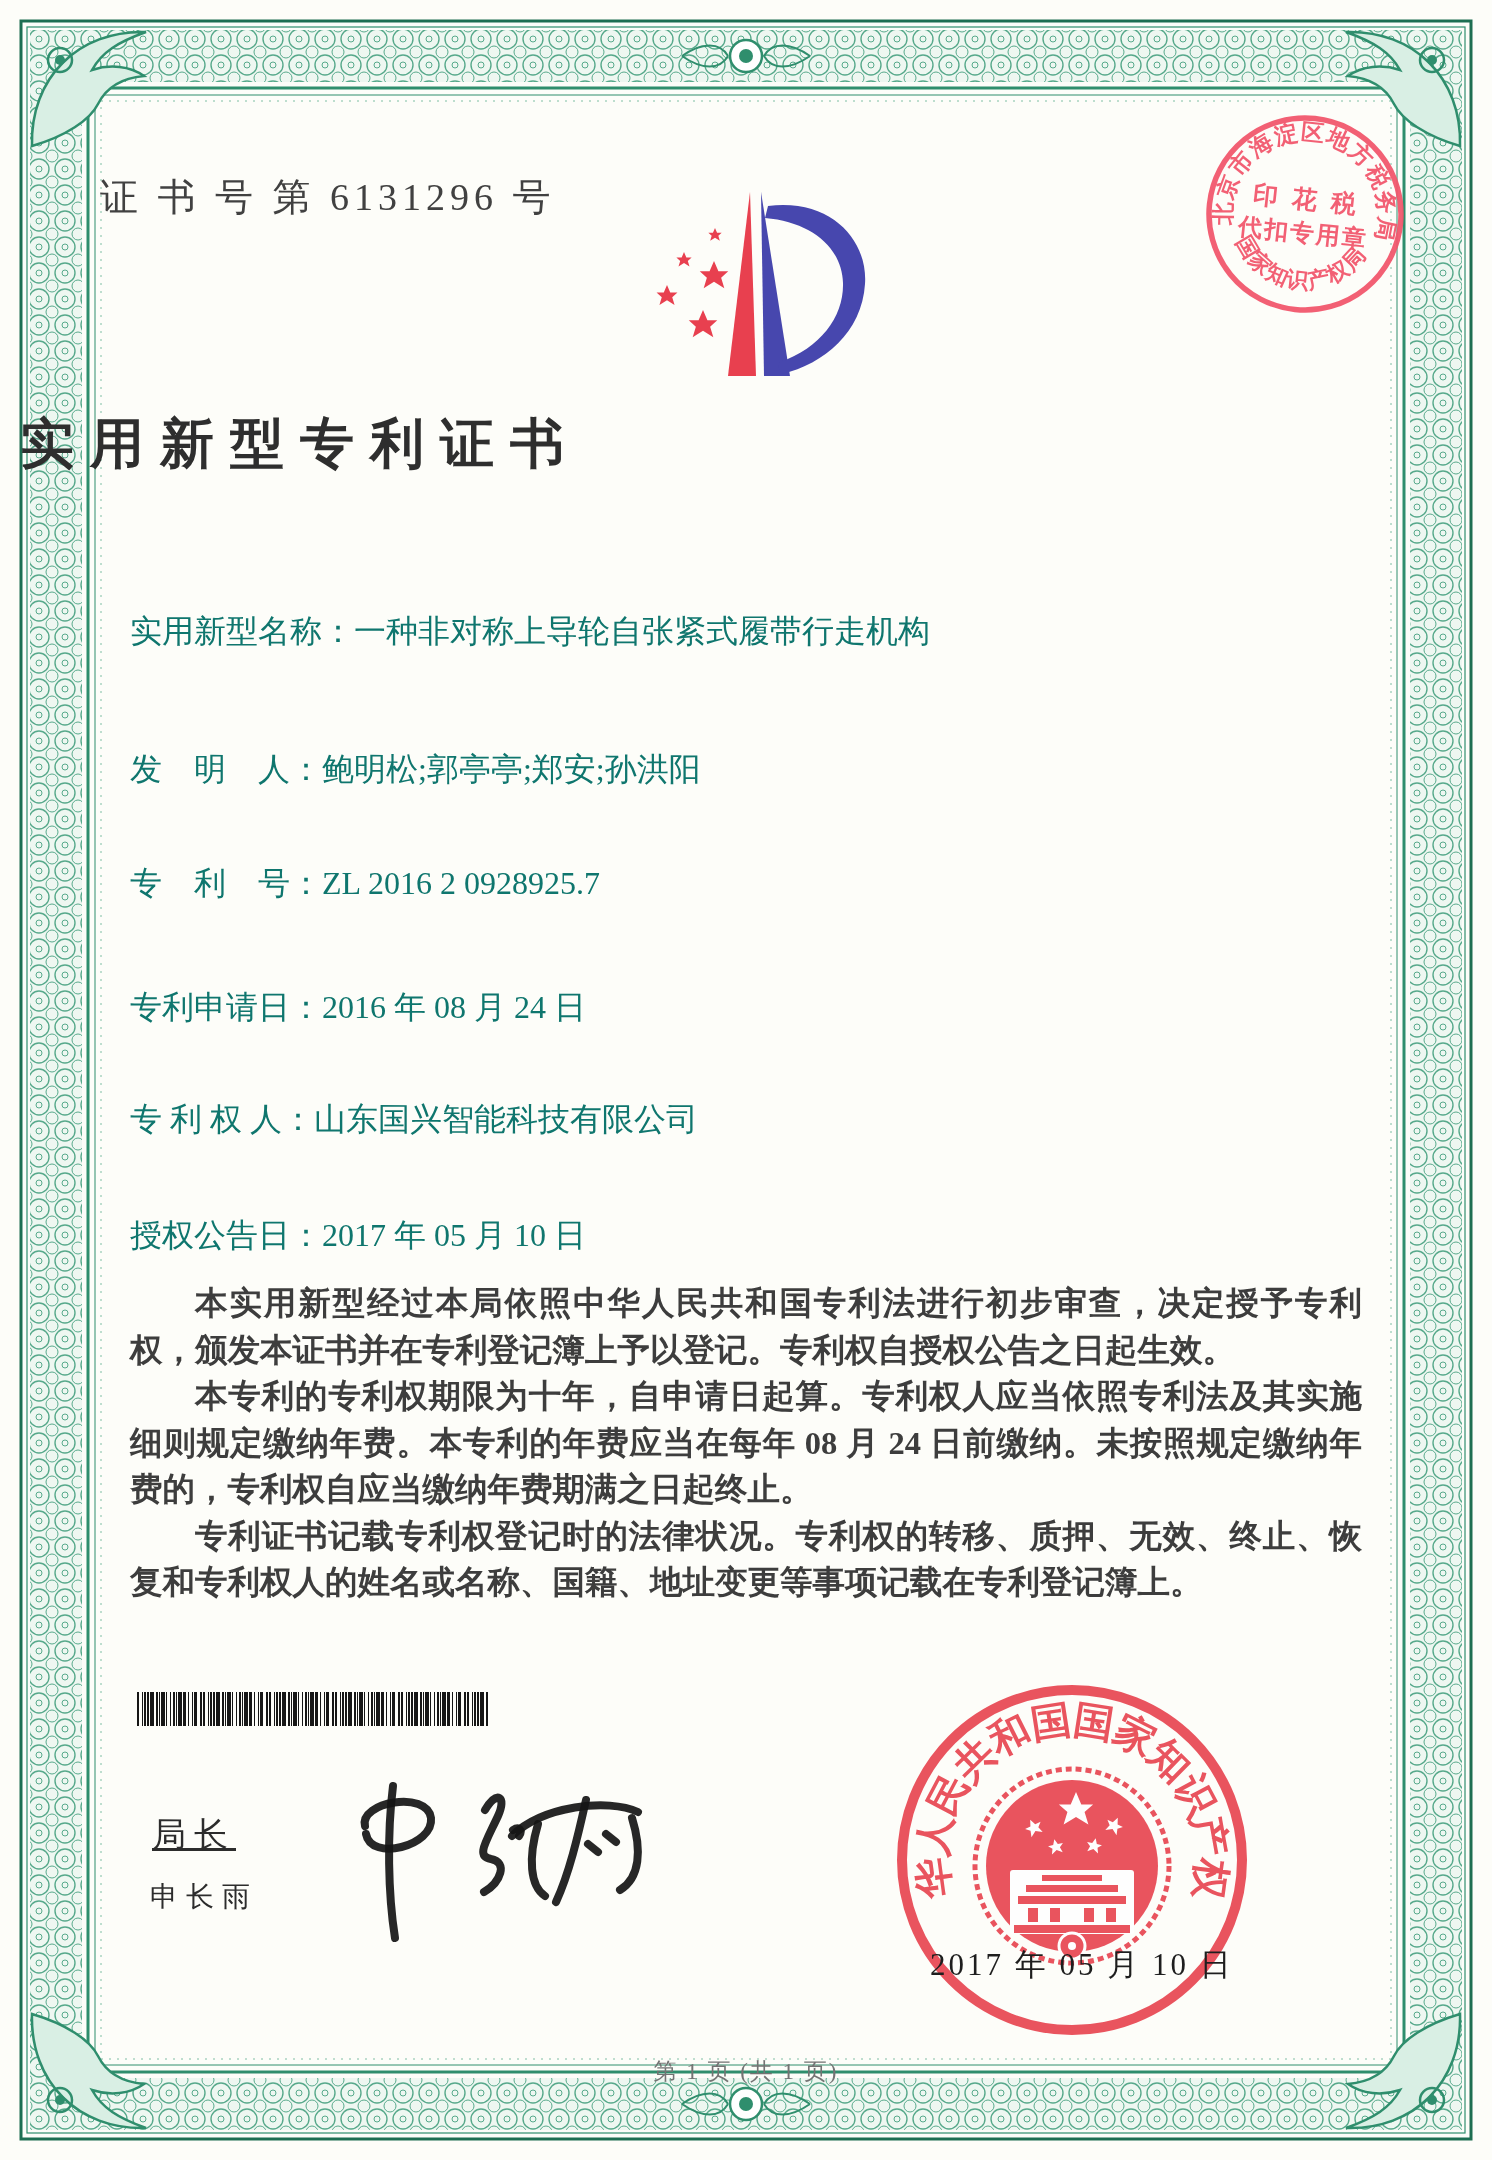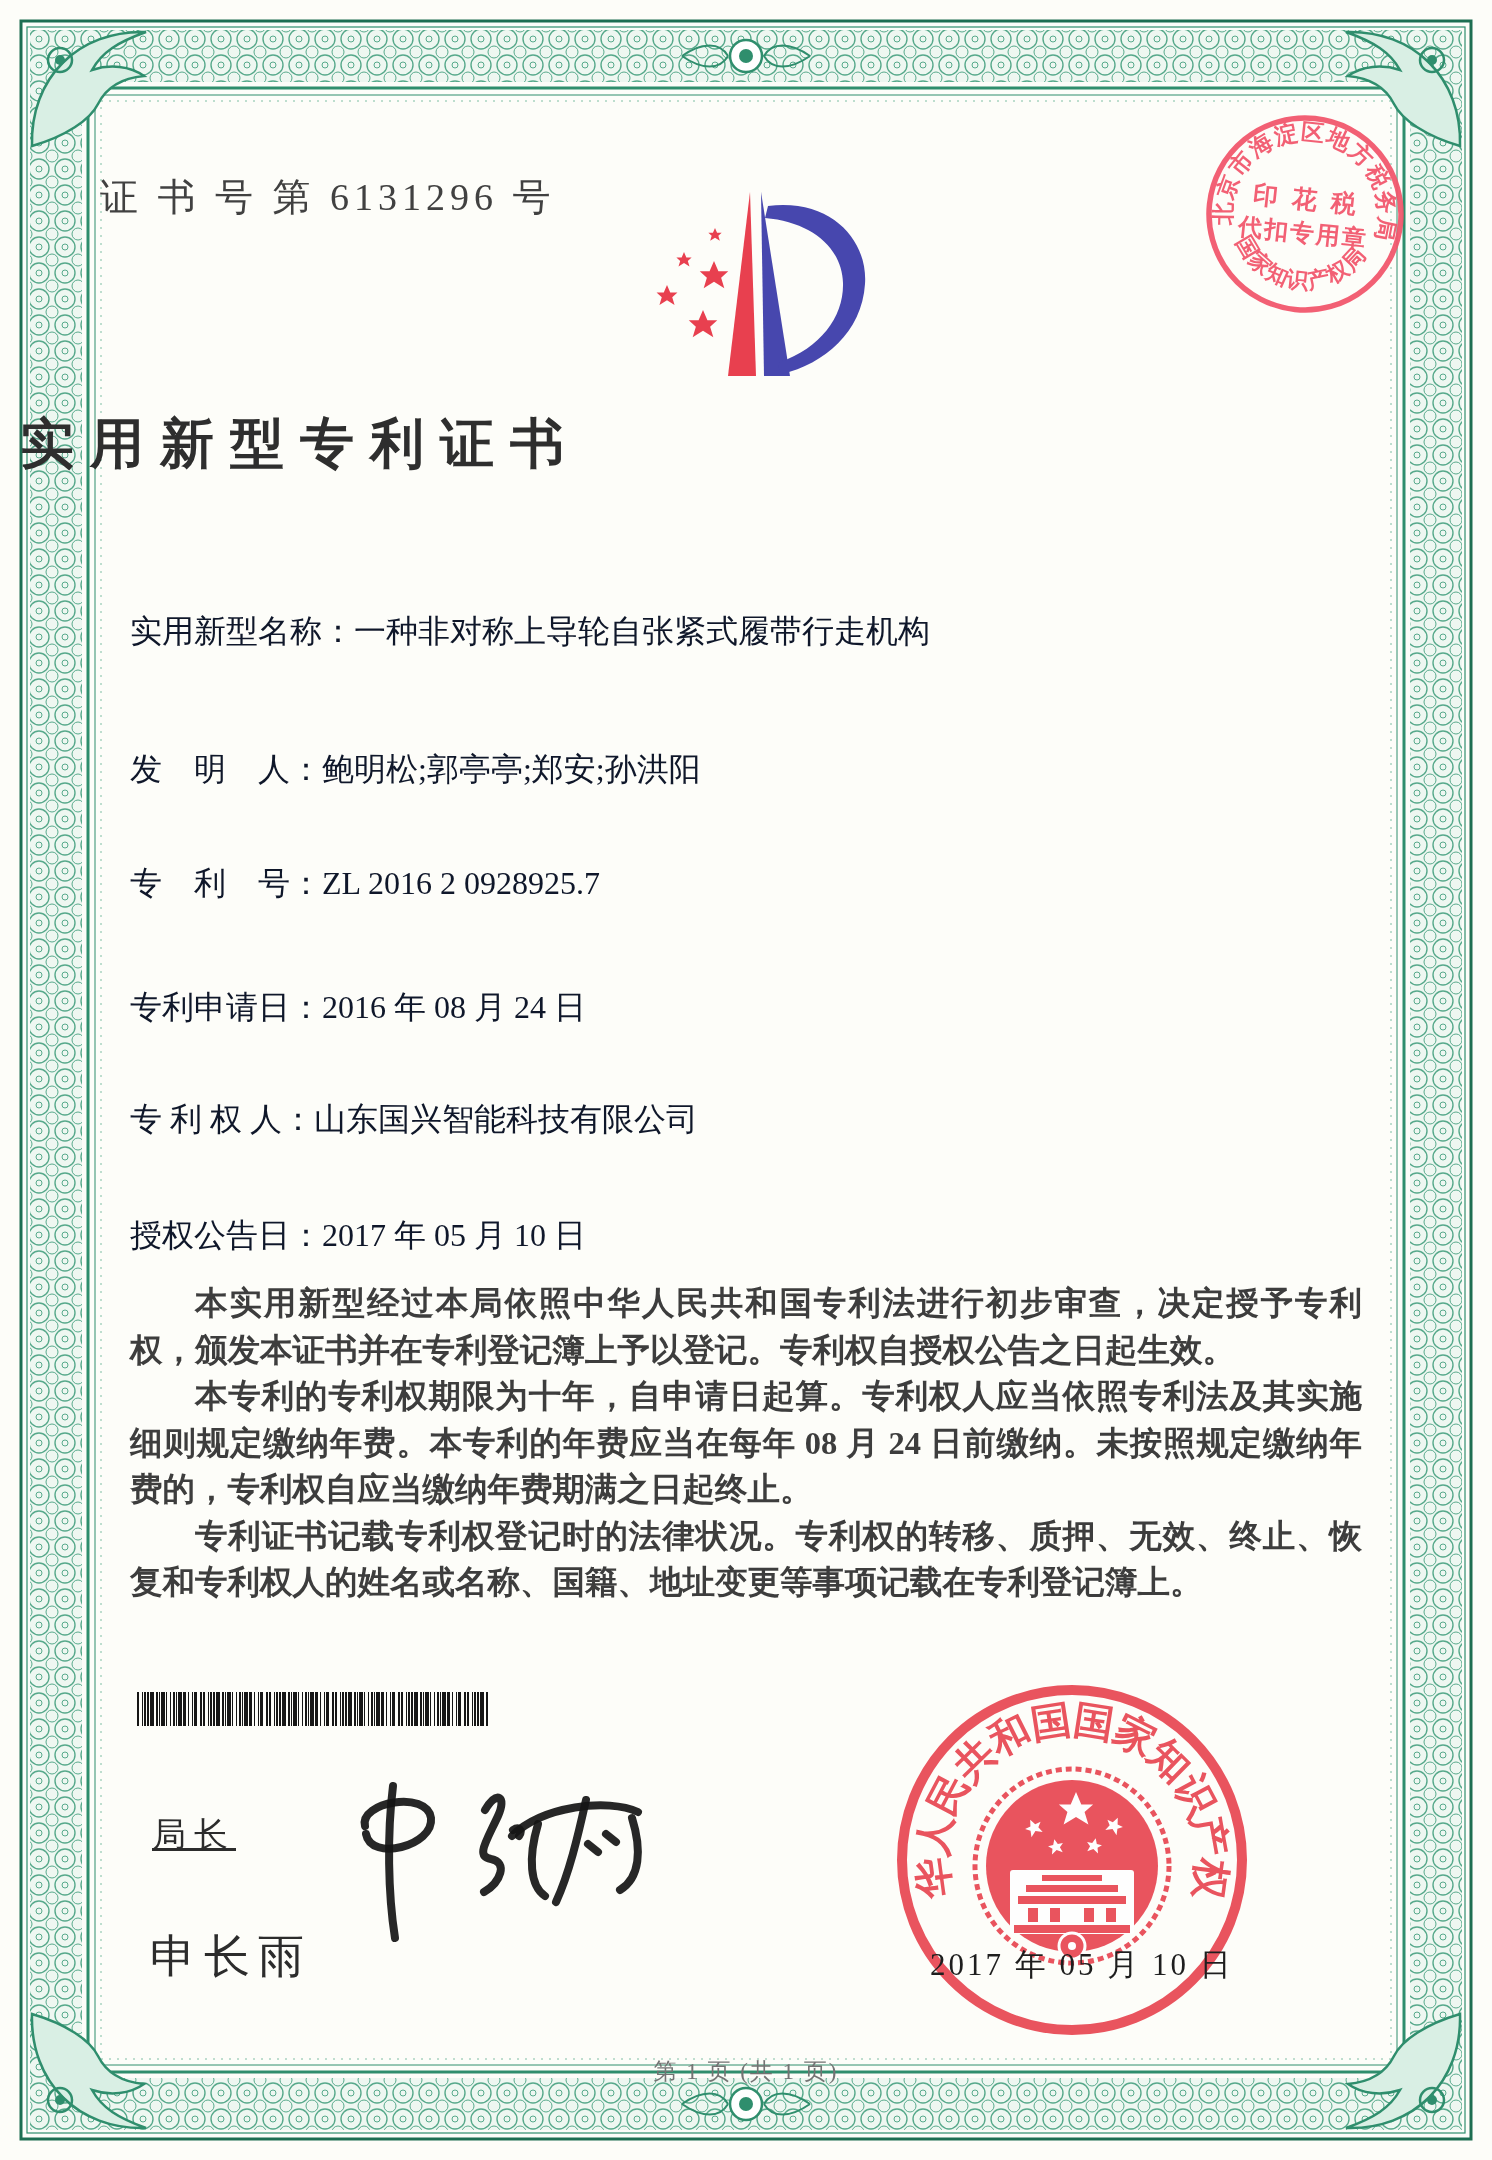--- a/index.html
+++ b/index.html
@@ -25,31 +25,31 @@
   .logo-red{fill:var(--logo-red);}
   .logo-blue{fill:var(--logo-blue);}
 
   .stamp{position:absolute;left:1195px;top:104px;opacity:.93;}
   .stamp-stroke{fill:none;stroke:var(--stamp-red);}
   .stamp-text{fill:var(--stamp-red);font-family:"Liberation Serif","DejaVu Serif",serif;font-weight:700;}
 
   .title{position:absolute;left:0;top:404px;width:100%;margin:4px;text-align:left;
     font-size:54px;font-weight:700;letter-spacing:16px;color:#2e2e2e;text-indent:16px;}
 
-  .field-row{position:absolute;left:130px;font-size:32px;color:#0f172a;white-space:nowrap;}
+  .field-row{position:absolute;left:130px;font-size:32px;color:#0f766e;white-space:nowrap;}
   .fr0{top:610px}.fr1{top:748px}.fr2{top:862px}.fr3{top:986px}.fr4{top:1098px}.fr5{top:1214px}
 
   .body-text{position:absolute;left:130px;top:1280px;width:1232px;font-size:32.5px;line-height:46.5px;text-align:justify;}
   .body-text p{margin:0;text-indent:2em;font-weight:bold;}
 
   .barcode{position:absolute;left:137px;top:1692px;}
   .barcode rect{fill:#161616;}
 
   .dir-title{position:absolute;left:152px;top:1812px;font-size:34px;letter-spacing:8px;color:#2c2c2c;text-decoration:underline;}
-  .dir-name{position:absolute;left:150px;top:1878px;font-size:46px;letter-spacing:8px;color:#2c2c2c;margin-top:48px;}
+  .dir-name{position:absolute;left:150px;top:1878px;font-size:28px;letter-spacing:8px;color:#2c2c2c;}
 
   .signature{position:absolute;left:335px;top:1772px;}
   .signature path{fill:none;stroke:#151515;stroke-width:8;stroke-linecap:round;stroke-linejoin:round;opacity:.92;}
 
   .seal{position:absolute;left:892px;top:1680px;opacity:.94;}
   .seal-stroke{stroke:var(--seal-red);fill:none;}
   .seal-fill{fill:var(--seal-red);}
   .seal-arc-text{fill:var(--seal-red);font-weight:700;font-family:"Liberation Serif","DejaVu Serif",serif;}
 
   .seal-date{position:absolute;left:930px;top:1944px;font-size:31px;letter-spacing:3px;color:#1e1e1e;white-space:nowrap;}

